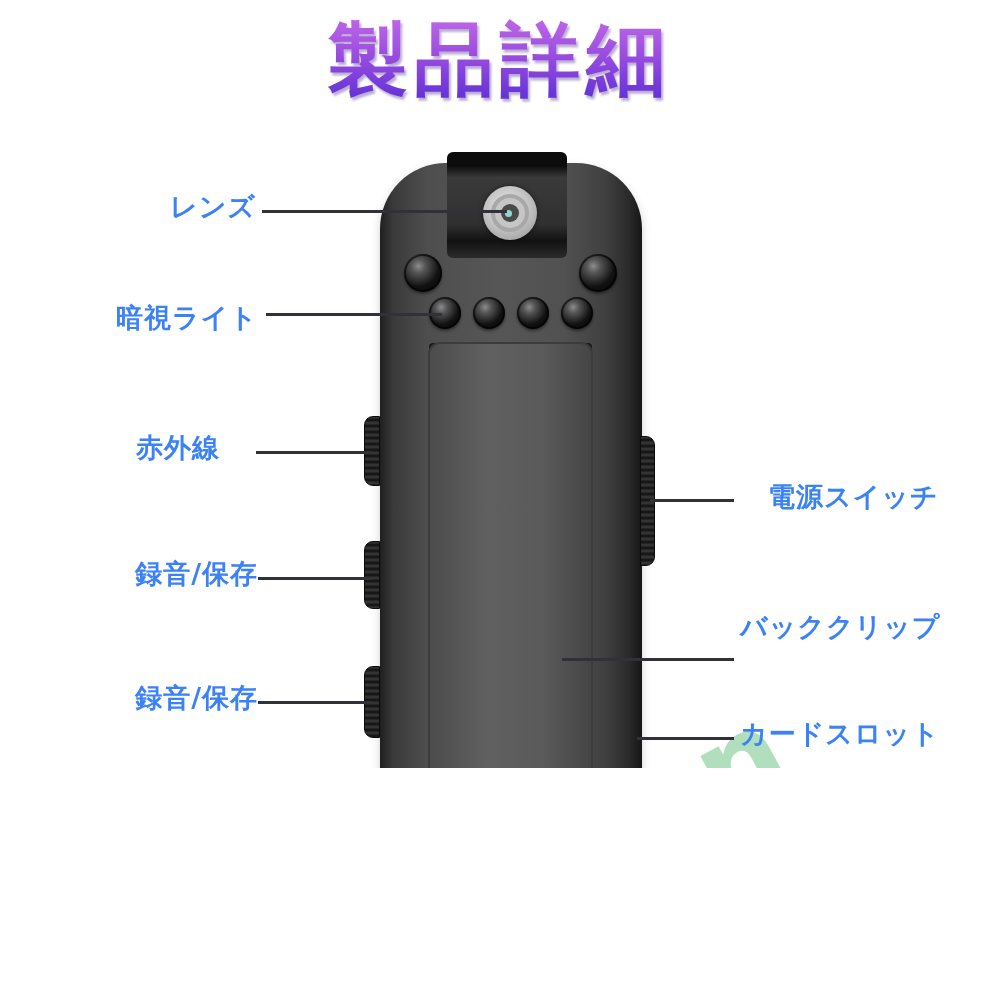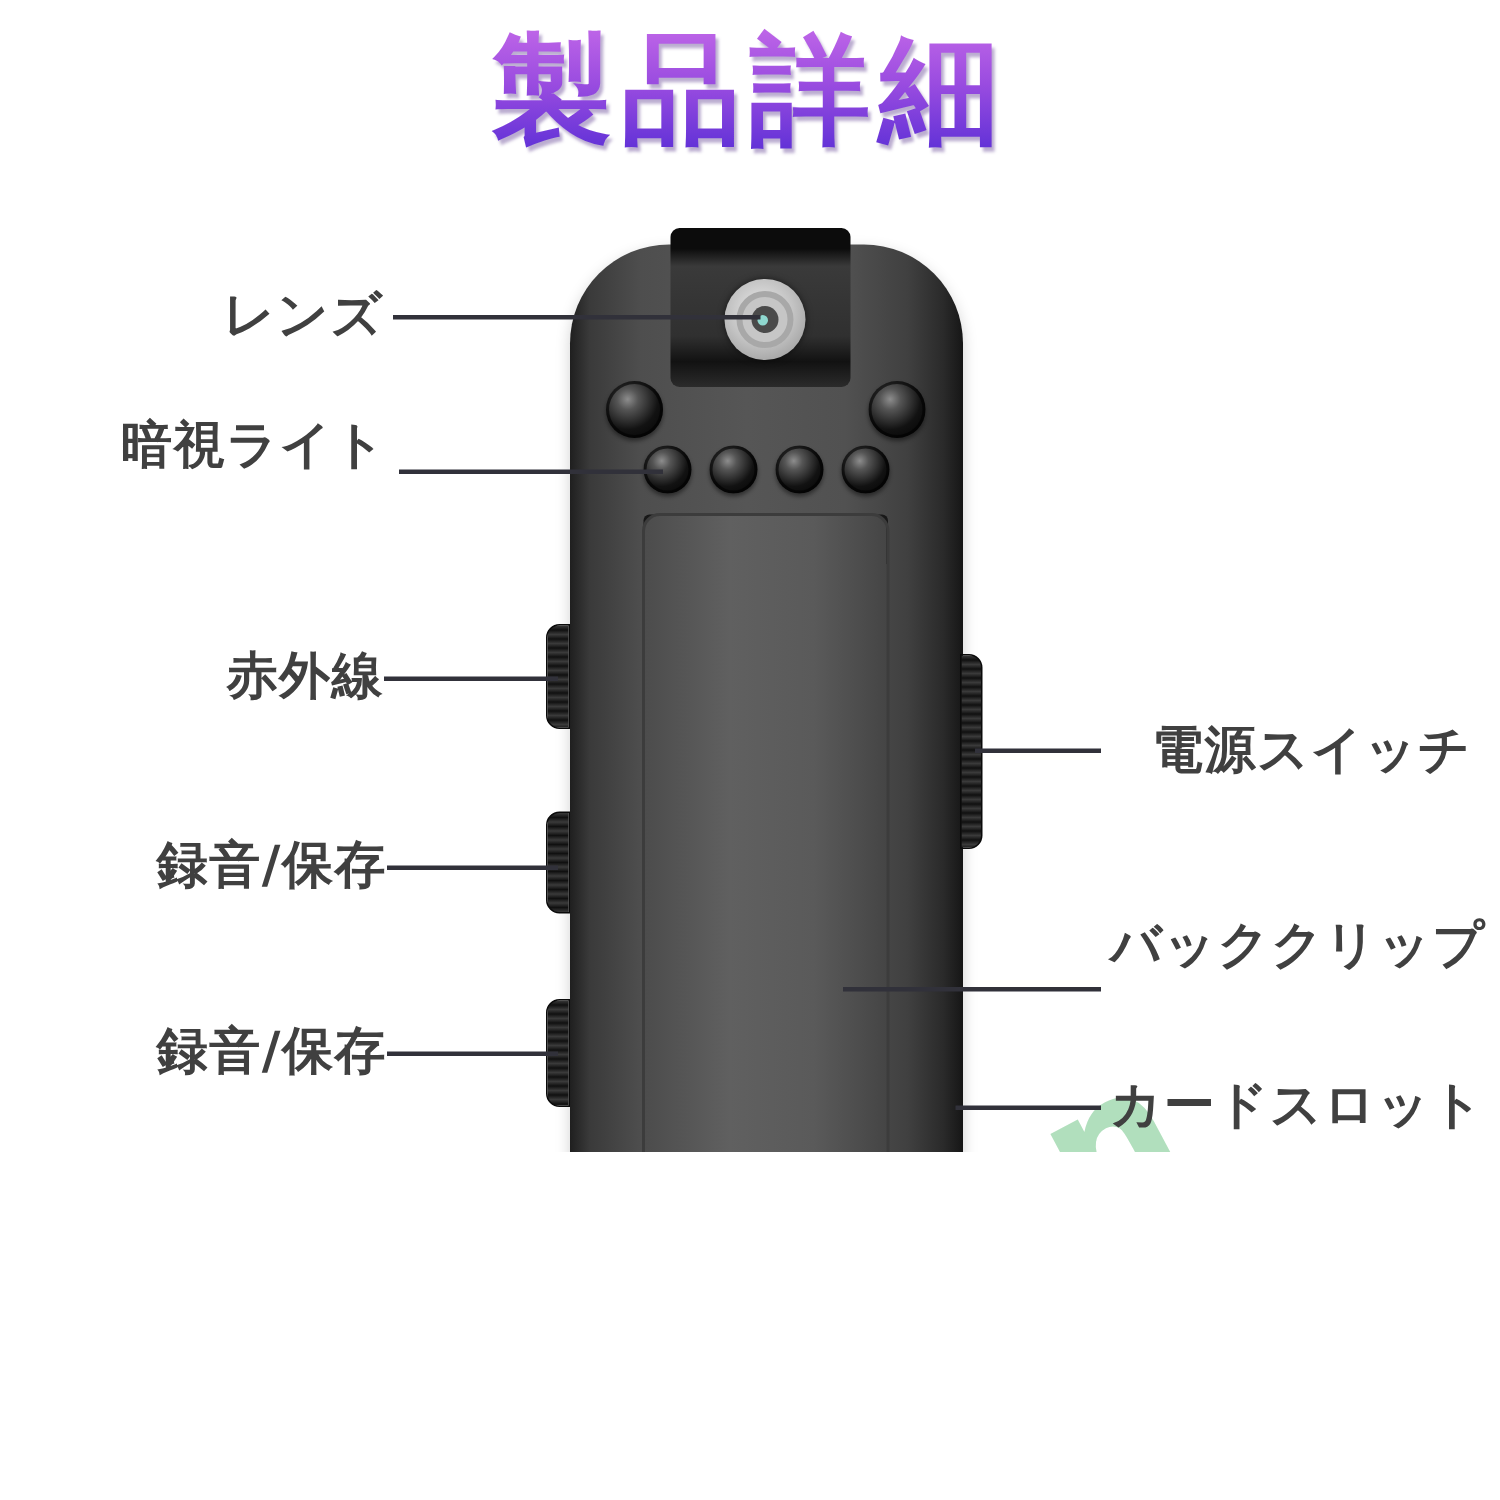--- a/index.html
+++ b/index.html
@@ -74,21 +74,21 @@
   .side-btn{
     position:absolute;
     background:repeating-linear-gradient(to bottom,#3a3a3a 0px,#101010 3px,#3a3a3a 6px);
     border:1px solid #0a0a0a;box-sizing:border-box;
   }
   .side-btn.left{left:364px;width:16px;border-radius:9px 0 0 9px;}
   .side-btn.right{left:640px;width:15px;border-radius:0 9px 9px 0;}
   
   .line{position:absolute;height:3px;background:#31313a;z-index:3;}
   .label{
-    position:absolute;z-index:3;color:#404040;font-size:34px;font-weight:bold;
+    position:absolute;z-index:3;color:#3b82f6;font-size:27px;font-weight:bold;
     letter-spacing:1px;white-space:nowrap;line-height:1;
   }
   .label.l{text-align:right;}
 </style>
 </head>
 <body>
 
 <div class="stage">
 
   <div class="title">製品詳細</div>
@@ -124,22 +124,22 @@
   <div class="line" style="left:262px;top:210px;width:245px;"></div>
   <div class="line" style="left:266px;top:313px;width:176px;"></div>
   <div class="line" style="left:256px;top:451px;width:116px;"></div>
   <div class="line" style="left:258px;top:577px;width:114px;"></div>
   <div class="line" style="left:258px;top:701px;width:114px;"></div>
   <div class="line" style="left:650px;top:499px;width:84px;"></div>
   <div class="line" style="left:562px;top:658px;width:172px;"></div>
   <div class="line" style="left:637px;top:737px;width:97px;"></div>
 
   <div class="label l" style="right:744px;top:193px;">レンズ</div>
-  <div class="label l" style="right:742px;top:280px;">暗視ライト</div>
-  <div class="label l" style="right:744px;top:434px;">赤外線</div>
+  <div class="label l" style="right:742px;top:304px;">暗視ライト</div>
+  <div class="label l" style="right:780px;top:434px;">赤外線</div>
   <div class="label l" style="right:742px;top:560px;">録音/保存</div>
   <div class="label l" style="right:742px;top:684px;">録音/保存</div>
 
   <div class="label" style="left:768px;top:483px;">電源スイッチ</div>
   <div class="label" style="left:740px;top:613px;">バッククリップ</div>
   <div class="label" style="left:740px;top:720px;">カードスロット</div>
 
 </div>
 
 </body></html>

